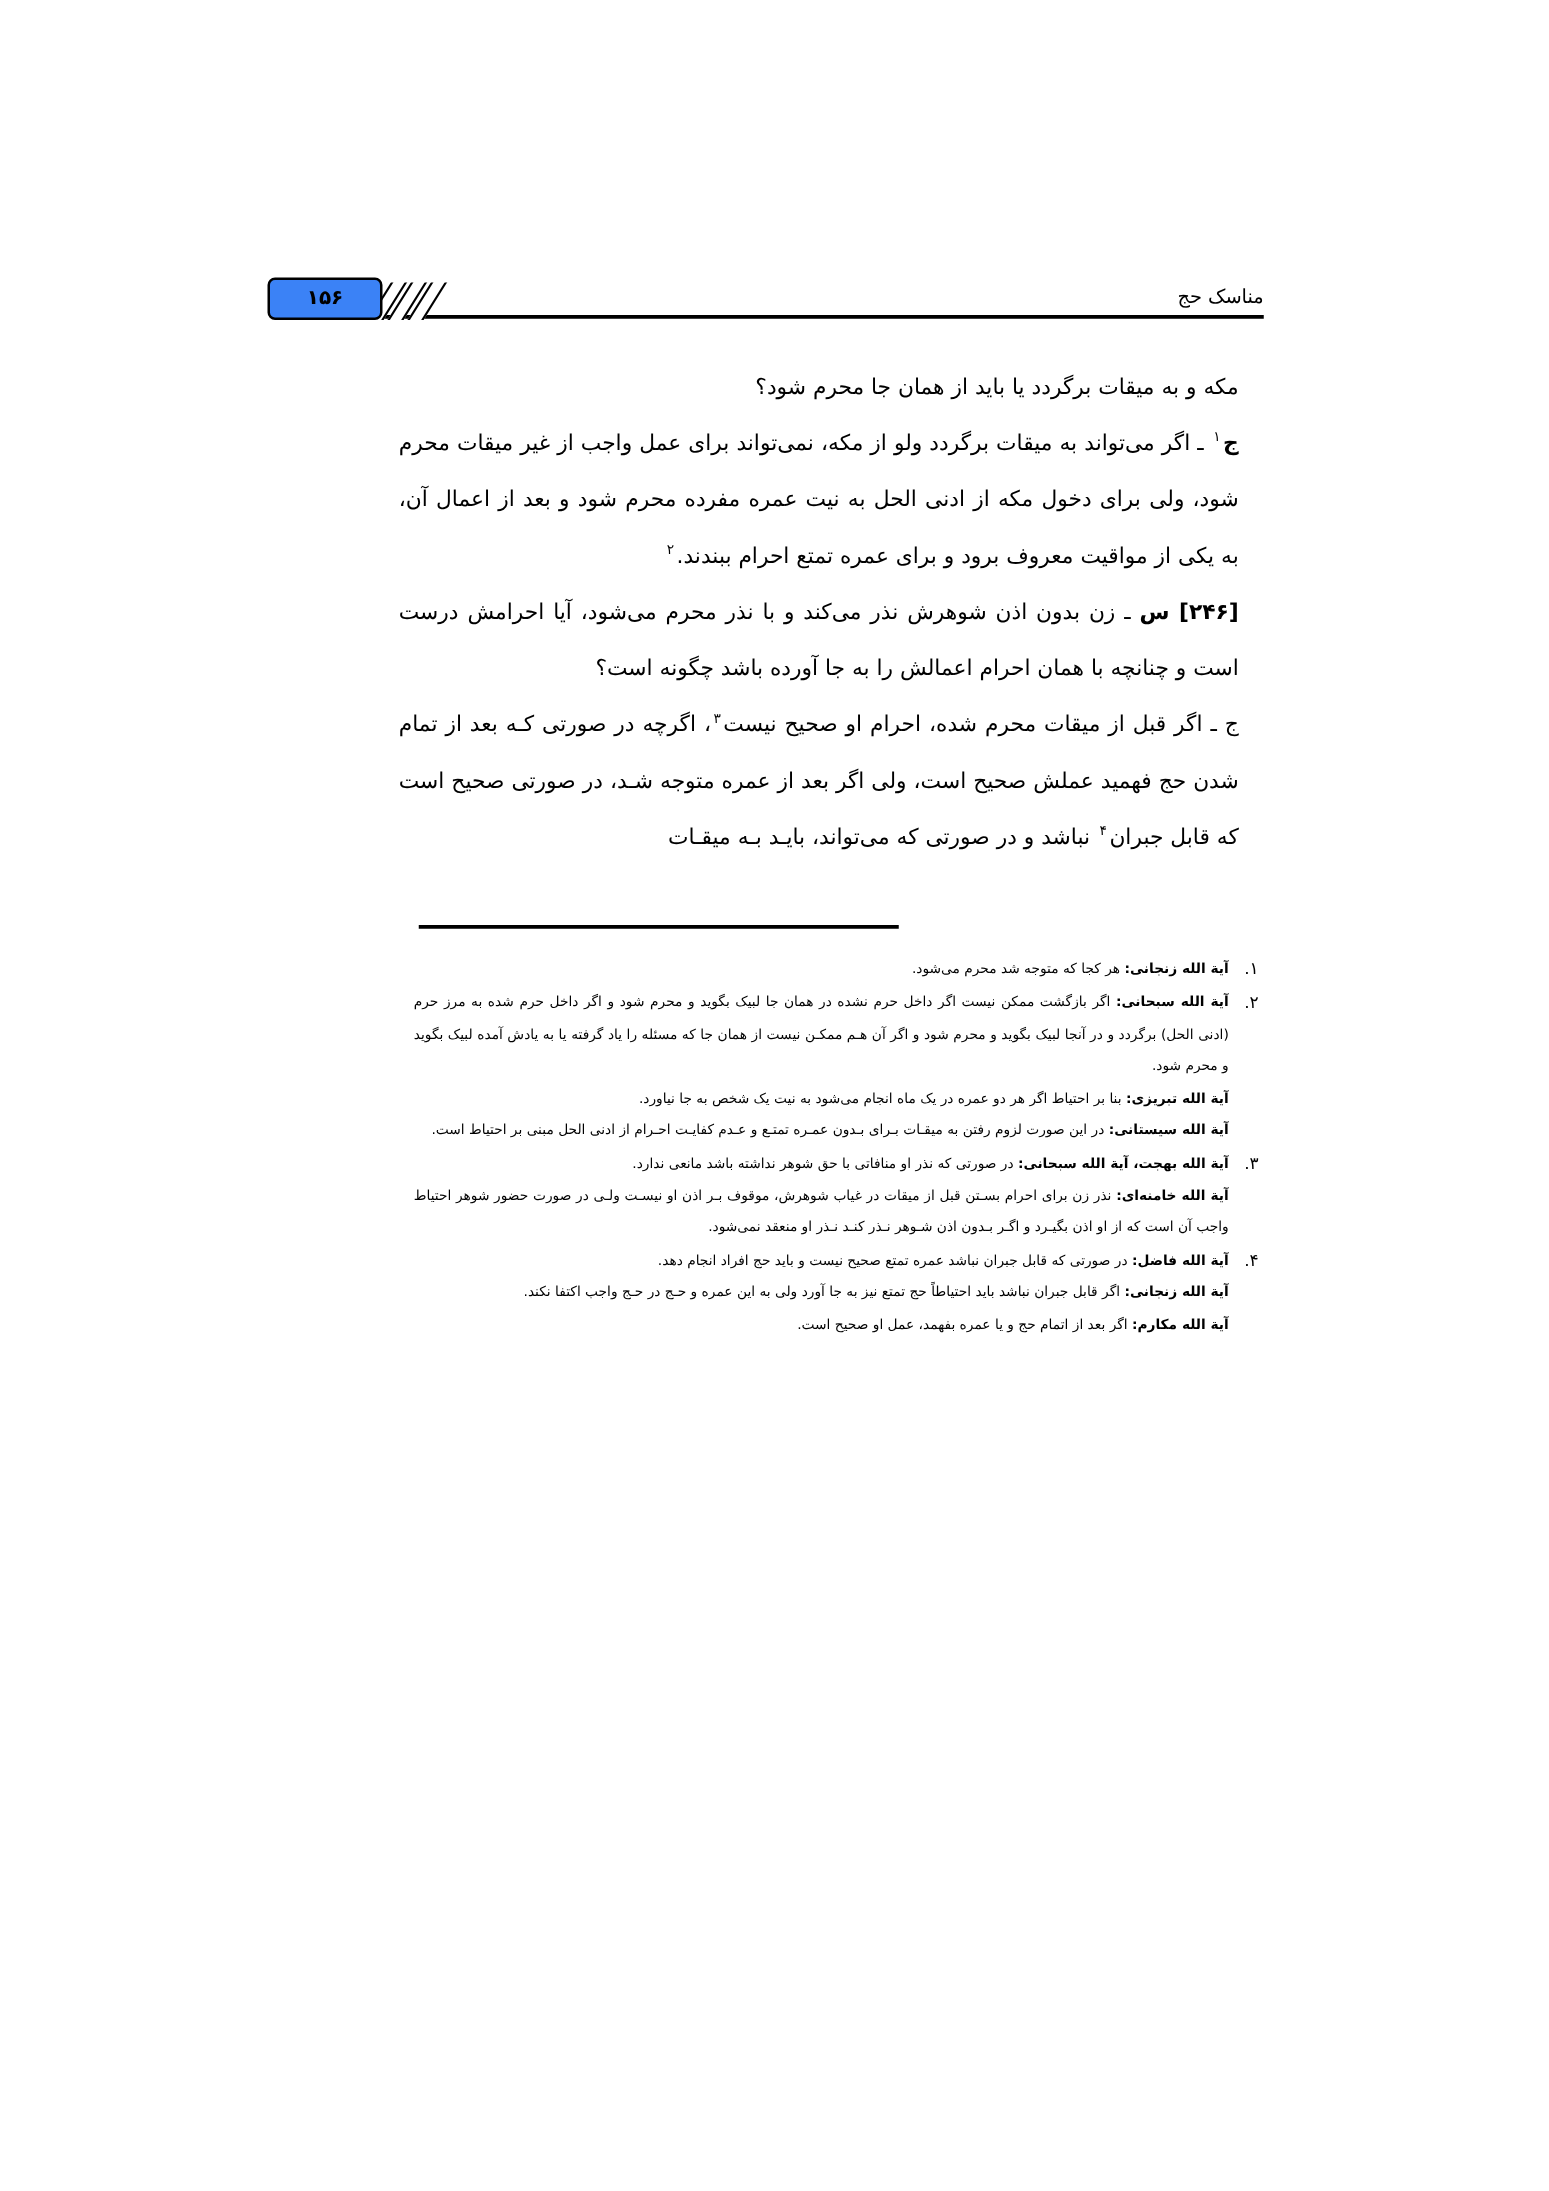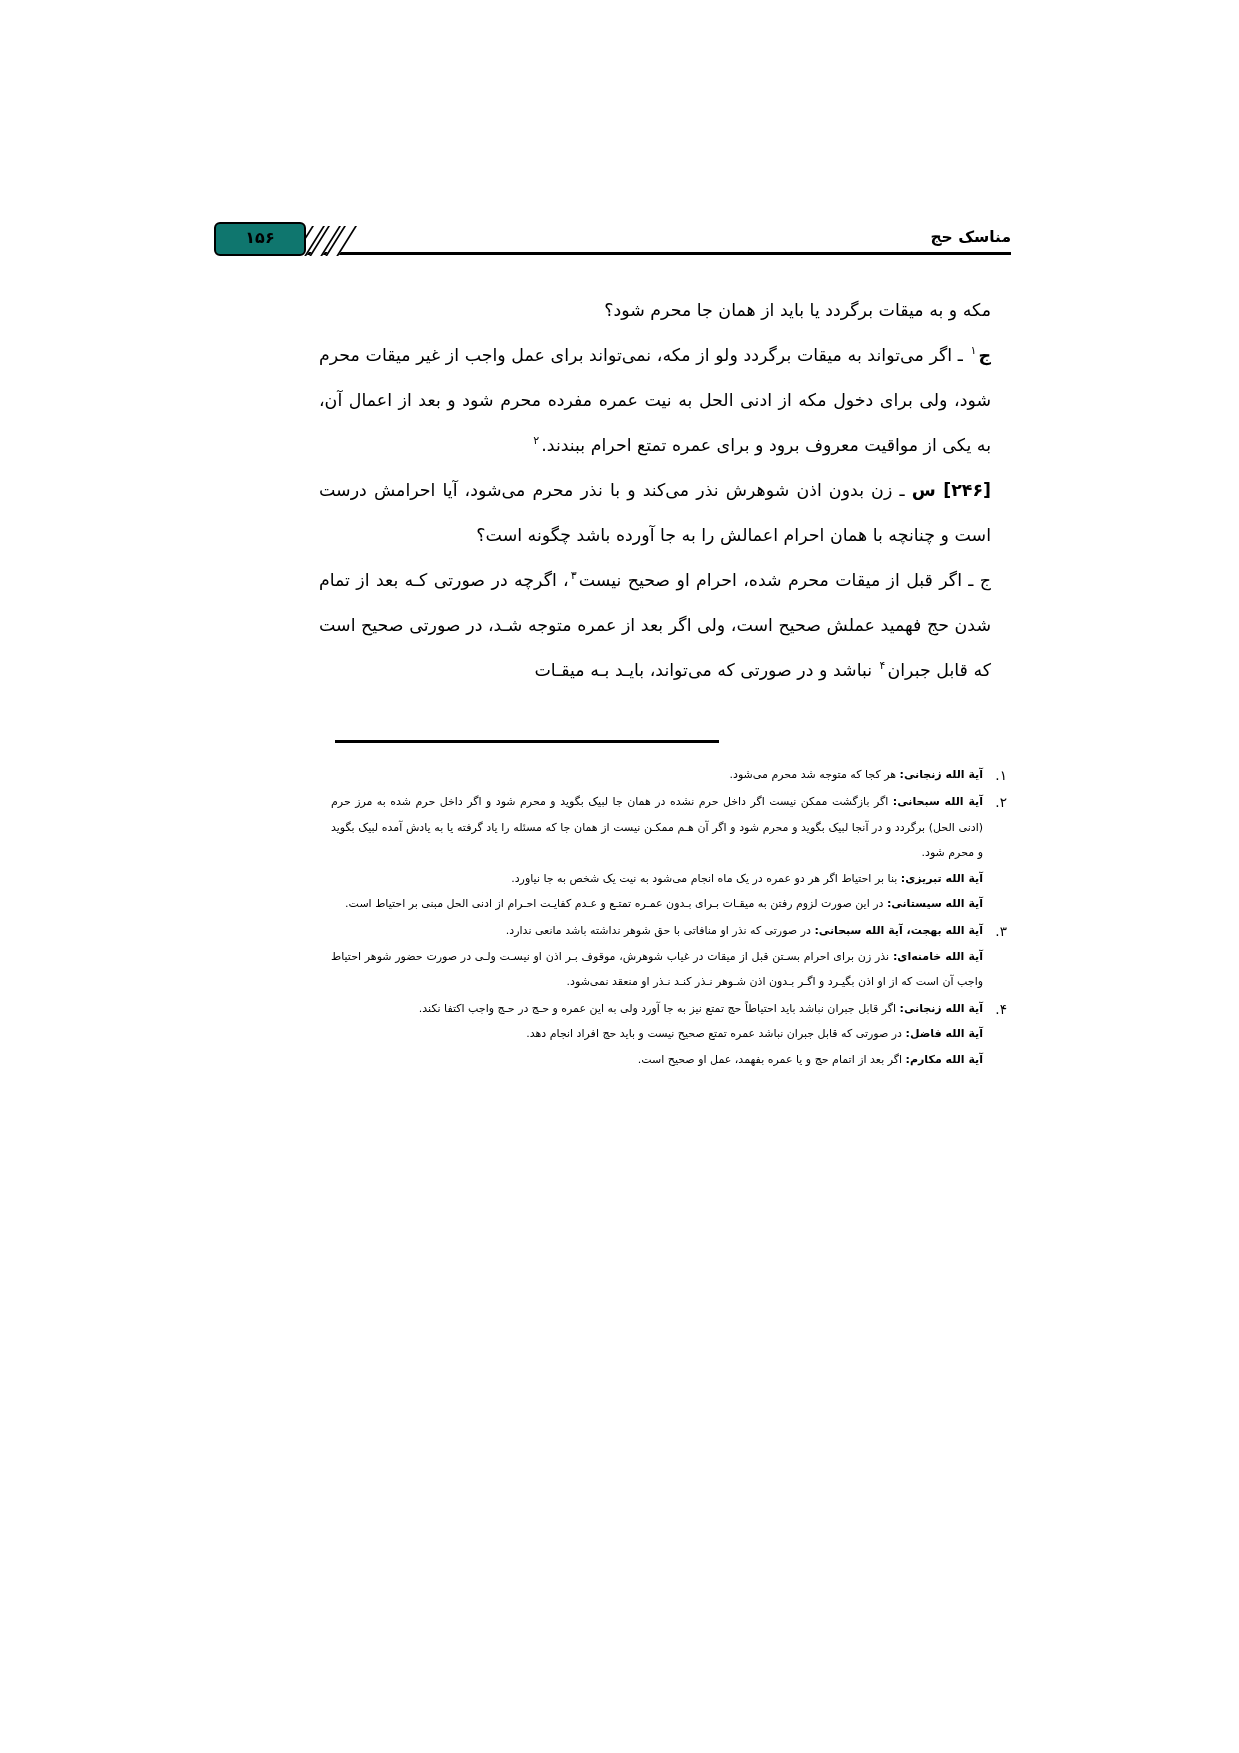--- a/index.html
+++ b/index.html
@@ -31,21 +31,21 @@
     top: 228px;
     right: 228px;
     left: 228px;
     height: 46px;
   }
   .header-title {
     position: absolute;
     right: 0;
     top: 0px;
     font-size: 15.5px;
-    font-weight: bold;
+    font-weight: normal;
     line-height: 1.2;
     letter-spacing: 0px;
     white-space: nowrap;
   }
   .header-rule {
     position: absolute;
     right: 0;
     left: 0;
     top: 24px;
     height: 3px;
@@ -73,21 +73,21 @@
   .header-slashes span:nth-child(2) { left: 20px; }
   .header-slashes span:nth-child(3) { left: 36px; }
   .header-pagebox {
     position: absolute;
     left: -14px;
     top: -6px;
     width: 88px;
     height: 30px;
     border: 2.5px solid #000;
     border-radius: 6px;
-    background: #0f766e;
+    background: #3b82f6;
     text-align: center;
   }
   .header-pagenum {
     font-size: 16px;
     font-weight: bold;
     line-height: 28px;
     display: block;
   }
 
   
@@ -231,21 +231,21 @@
       <div class="fn-marker">۳.</div>
       <div class="fn-body">
         <p class="fn-line"><span class="fn-auth">آیة الله بهجت، آیة الله سبحانی:</span><span> در صورتی که نذر او منافاتی با حق شوهر نداشته باشد مانعی ندارد.</span></p>
         <p class="fn-line sub"><span class="fn-auth">آیة الله خامنه‌ای:</span><span> نذر زن برای احرام بسـتن قبل از میقات در غیاب شوهرش، موقوف بـر اذن او نیسـت ولـی در صورت حضور شوهر احتیاط واجب آن است که از او اذن بگیـرد و اگـر بـدون اذن شـوهر نـذر کنـد نـذر او منعقد نمی‌شود.</span></p>
       </div>
     </div>
 
     <div class="fn-item">
       <div class="fn-marker">۴.</div>
       <div class="fn-body">
+        <p class="fn-line sub"><span class="fn-auth">آیة الله فاضل:</span><span> در صورتی که قابل جبران نباشد عمره تمتع صحیح نیست و باید حج افراد انجام دهد.</span></p>
         <p class="fn-line"><span class="fn-auth">آیة الله زنجانی:</span><span> اگر قابل جبران نباشد باید احتیاطاً حج تمتع نیز به جا آورد ولی به این عمره و حـج در حـج واجب اکتفا نکند.</span></p>
-        <p class="fn-line sub"><span class="fn-auth">آیة الله فاضل:</span><span> در صورتی که قابل جبران نباشد عمره تمتع صحیح نیست و باید حج افراد انجام دهد.</span></p>
         <p class="fn-line sub"><span class="fn-auth">آیة الله مکارم:</span><span> اگر بعد از اتمام حج و یا عمره بفهمد، عمل او صحیح است.</span></p>
       </div>
     </div>
 
   </div>
 
 </div>
 
 </body></html>

